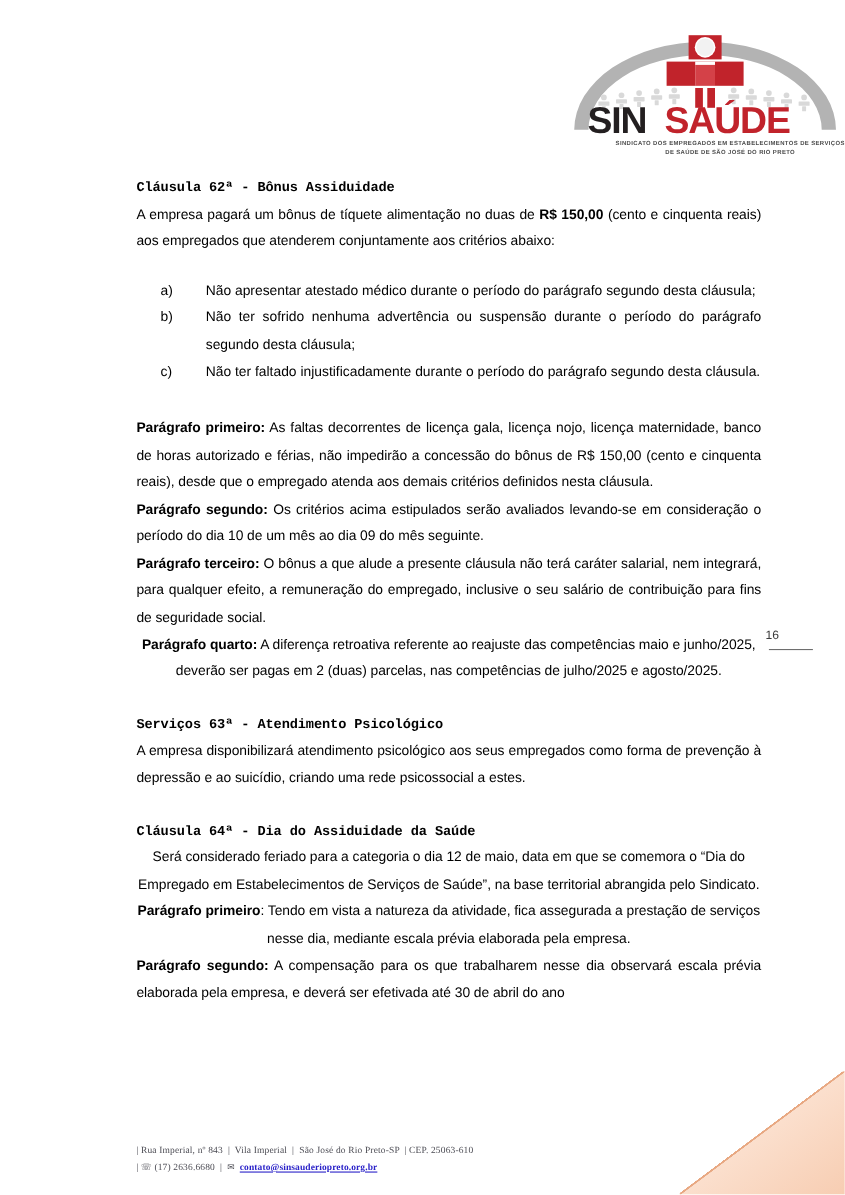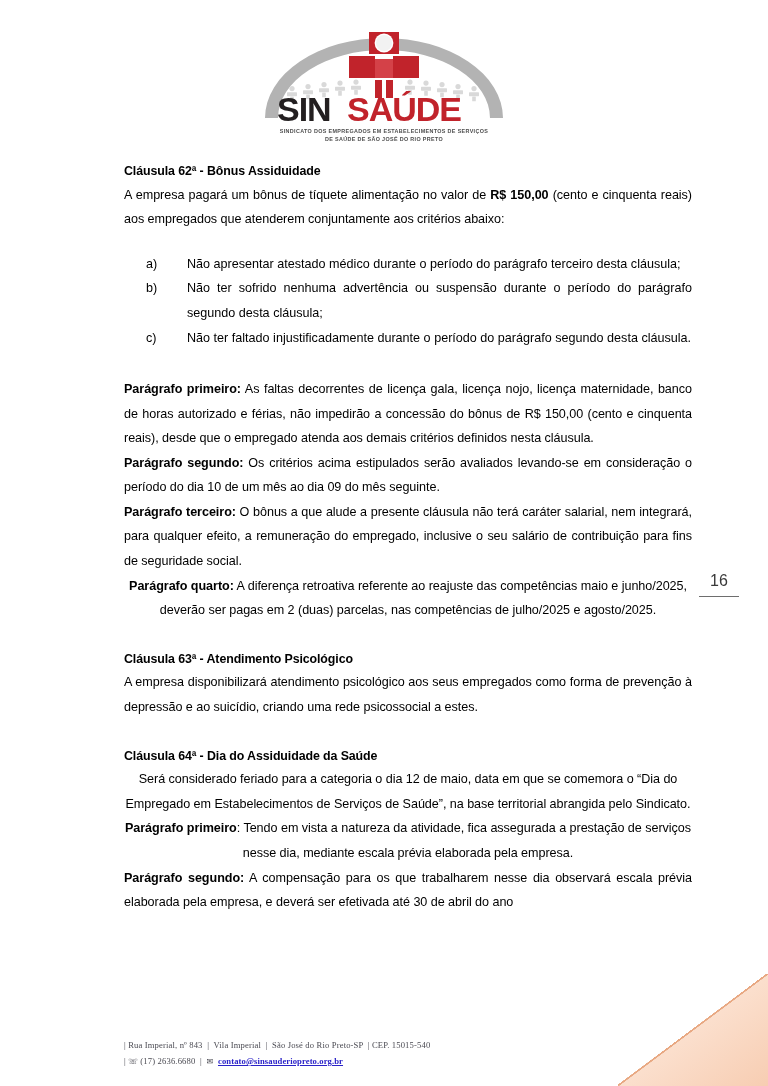--- a/index.html
+++ b/index.html
@@ -28,21 +28,21 @@
                 #e8a882 50.2%,
                 #fbdfcd 50.4%,
                 #f7cdb2 100%);
     pointer-events:none;
   }
 
   
   .logo-wrap {
     position:absolute;
     left:0; right:0; top:26px;
-    display:flex; flex-direction:column; align-items:center;
+    display:flex; flex-direction:column; align-items:flex-end;
   }
   .logo {
     position:relative;
     width:254px; height:104px;
   }
   .logo svg { display:block; }
   .logo-tagline {
     margin-top:-2px;
     text-align:center;
     font-family:"Liberation Sans", sans-serif;
@@ -51,42 +51,43 @@
     font-size:5.4px;
     letter-spacing:0.35px;
     line-height:1.45;
   }
 
   
   .page-number {
     position:absolute;
     right:26px; top:572px;
     width:46px;
-    text-align:center;
+    text-align:left;
     font-family:"Liberation Sans", sans-serif;
-    font-size:16px;
+    font-size:11px;
     color:#3a3a3a;
   }
   .page-number .num { display:block; padding-bottom:6px; }
   .page-number .rule {
     display:block; height:1px; background:#6e6e6e; width:40px; margin:0 auto;
   }
 
   
   .content {
     position:absolute;
     left:124px; top:162px;
     width:568px;
   }
   .heading {
     font-weight:bold;
     font-size:12.4px;
     line-height:1.52;
     margin-bottom:2px;
     letter-spacing:-0.1px;
+    font-family:Liberation Mono, monospace;
   }
   p.body {
     font-size:12.6px;
     line-height:1.95;
     text-align:justify;
     letter-spacing:-0.05px;
   }
   p.body.left { text-align:center; }
   b, .b { font-weight:bold; }
 
@@ -222,28 +223,28 @@
 
   <div class="page-number">
     <span class="num">16</span>
     <span class="rule"></span>
   </div>
 
   <div class="content">
 
     <div class="heading">Cláusula 62ª - Bônus Assiduidade</div>
 
-    <p class="body"><span>A empresa pagará um bônus de tíquete alimentação no valor de </span><b>R$ 150,00</b><span> (cento e cinquenta reais) aos empregados que atenderem conjuntamente aos critérios abaixo:</span></p>
+    <p class="body"><span>A empresa pagará um bônus de tíquete alimentação no duas de </span><b>R$ 150,00</b><span> (cento e cinquenta reais) aos empregados que atenderem conjuntamente aos critérios abaixo:</span></p>
 
     <div class="spacer-md"></div>
 
     <ol class="alpha">
       <li>
         <span class="marker">a)</span>
-        <span class="item-text">Não apresentar atestado médico durante o período do parágrafo terceiro desta cláusula;</span>
+        <span class="item-text">Não apresentar atestado médico durante o período do parágrafo segundo desta cláusula;</span>
       </li>
       <li>
         <span class="marker">b)</span>
         <span class="item-text">Não ter sofrido nenhuma advertência ou suspensão durante o período do parágrafo segundo desta cláusula;</span>
       </li>
       <li>
         <span class="marker">c)</span>
         <span class="item-text">Não ter faltado injustificadamente durante o período do parágrafo segundo desta cláusula.</span>
       </li>
     </ol>
@@ -253,37 +254,37 @@
     <p class="body"><b>Parágrafo primeiro:</b><span> As faltas decorrentes de licença gala, licença nojo, licença maternidade, banco de horas autorizado e férias, não impedirão a concessão do bônus de R$ 150,00 (cento e cinquenta reais), desde que o empregado atenda aos demais critérios definidos nesta cláusula.</span></p>
 
     <p class="body"><b>Parágrafo segundo:</b><span> Os critérios acima estipulados serão avaliados levando-se em consideração o período do dia 10 de um mês ao dia 09 do mês seguinte.</span></p>
 
     <p class="body"><b>Parágrafo terceiro:</b><span> O bônus a que alude a presente cláusula não terá caráter salarial, nem integrará, para qualquer efeito, a remuneração do empregado, inclusive o seu salário de contribuição para fins de seguridade social.</span></p>
 
     <p class="body left"><b>Parágrafo quarto:</b><span> A diferença retroativa referente ao reajuste das competências maio e junho/2025, deverão ser pagas em 2 (duas) parcelas, nas competências de julho/2025 e agosto/2025.</span></p>
 
     <div class="spacer-lg"></div>
 
-    <div class="heading">Cláusula 63ª - Atendimento Psicológico</div>
+    <div class="heading">Serviços 63ª - Atendimento Psicológico</div>
     <p class="body">A empresa disponibilizará atendimento psicológico aos seus empregados como forma de prevenção à depressão e ao suicídio, criando uma rede psicossocial a estes.</p>
 
     <div class="spacer-lg"></div>
 
     <div class="heading">Cláusula 64ª - Dia do Assiduidade da Saúde</div>
     <p class="body left">Será considerado feriado para a categoria o dia 12 de maio, data em que se comemora o “Dia do Empregado em Estabelecimentos de Serviços de Saúde”, na base territorial abrangida pelo Sindicato.</p>
 
     <p class="body left"><b>Parágrafo primeiro</b><span>: Tendo em vista a natureza da atividade, fica assegurada a prestação de serviços nesse dia, mediante escala prévia elaborada pela empresa.</span></p>
 
     <p class="body"><b>Parágrafo segundo:</b><span> A compensação para os que trabalharem nesse dia observará escala prévia elaborada pela empresa, e deverá ser efetivada até 30 de abril do ano</span></p>
 
   </div>
 
   <div class="footer">
     <div class="row">
-      <span>| Rua Imperial, nº 843  |  Vila Imperial  |  São José do Rio Preto-SP  | CEP. 15015-540</span>
+      <span>| Rua Imperial, nº 843  |  Vila Imperial  |  São José do Rio Preto-SP  | CEP. 25063-610</span>
     </div>
     <div class="row">
       <span>|</span>
       <span class="gly"> ☏ </span>
       <span>(17) 2636.6680</span>
       <span>&nbsp; | &nbsp;</span>
       <span class="gly">✉</span>
       <span>&nbsp;&nbsp;</span>
       <a class="mail" href="#">contato@sinsauderiopreto.org.br</a>
     </div>

